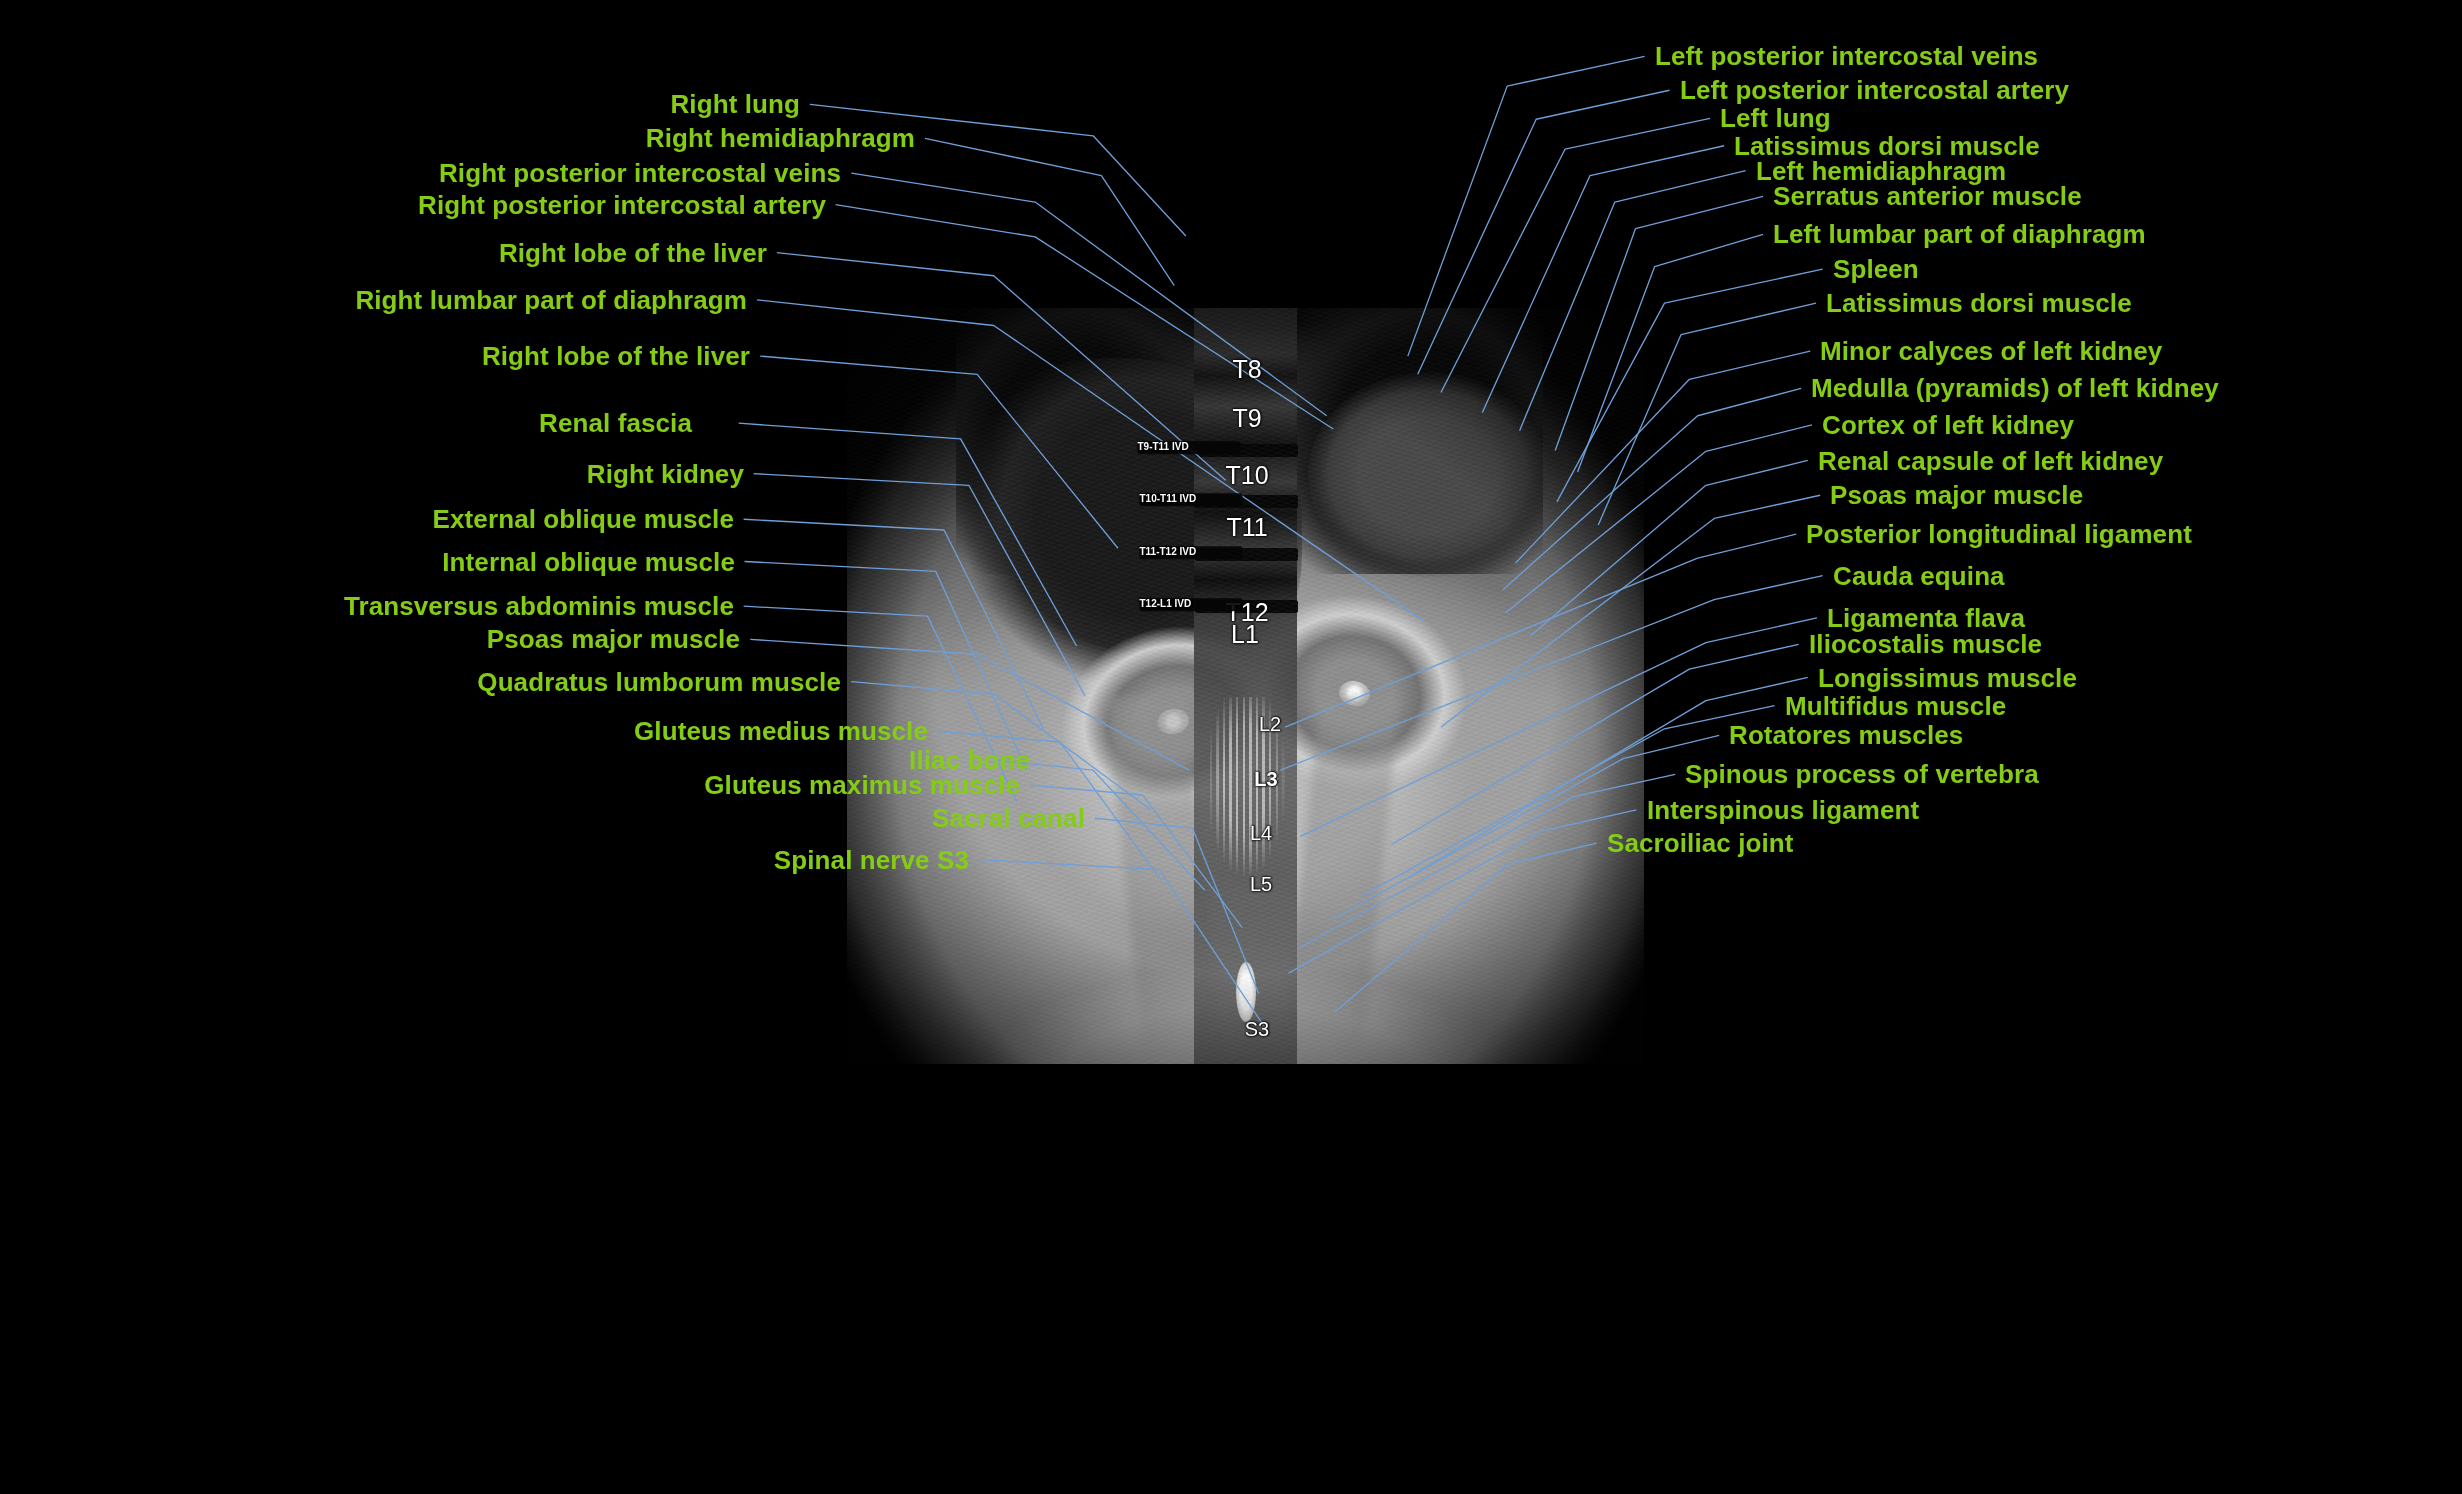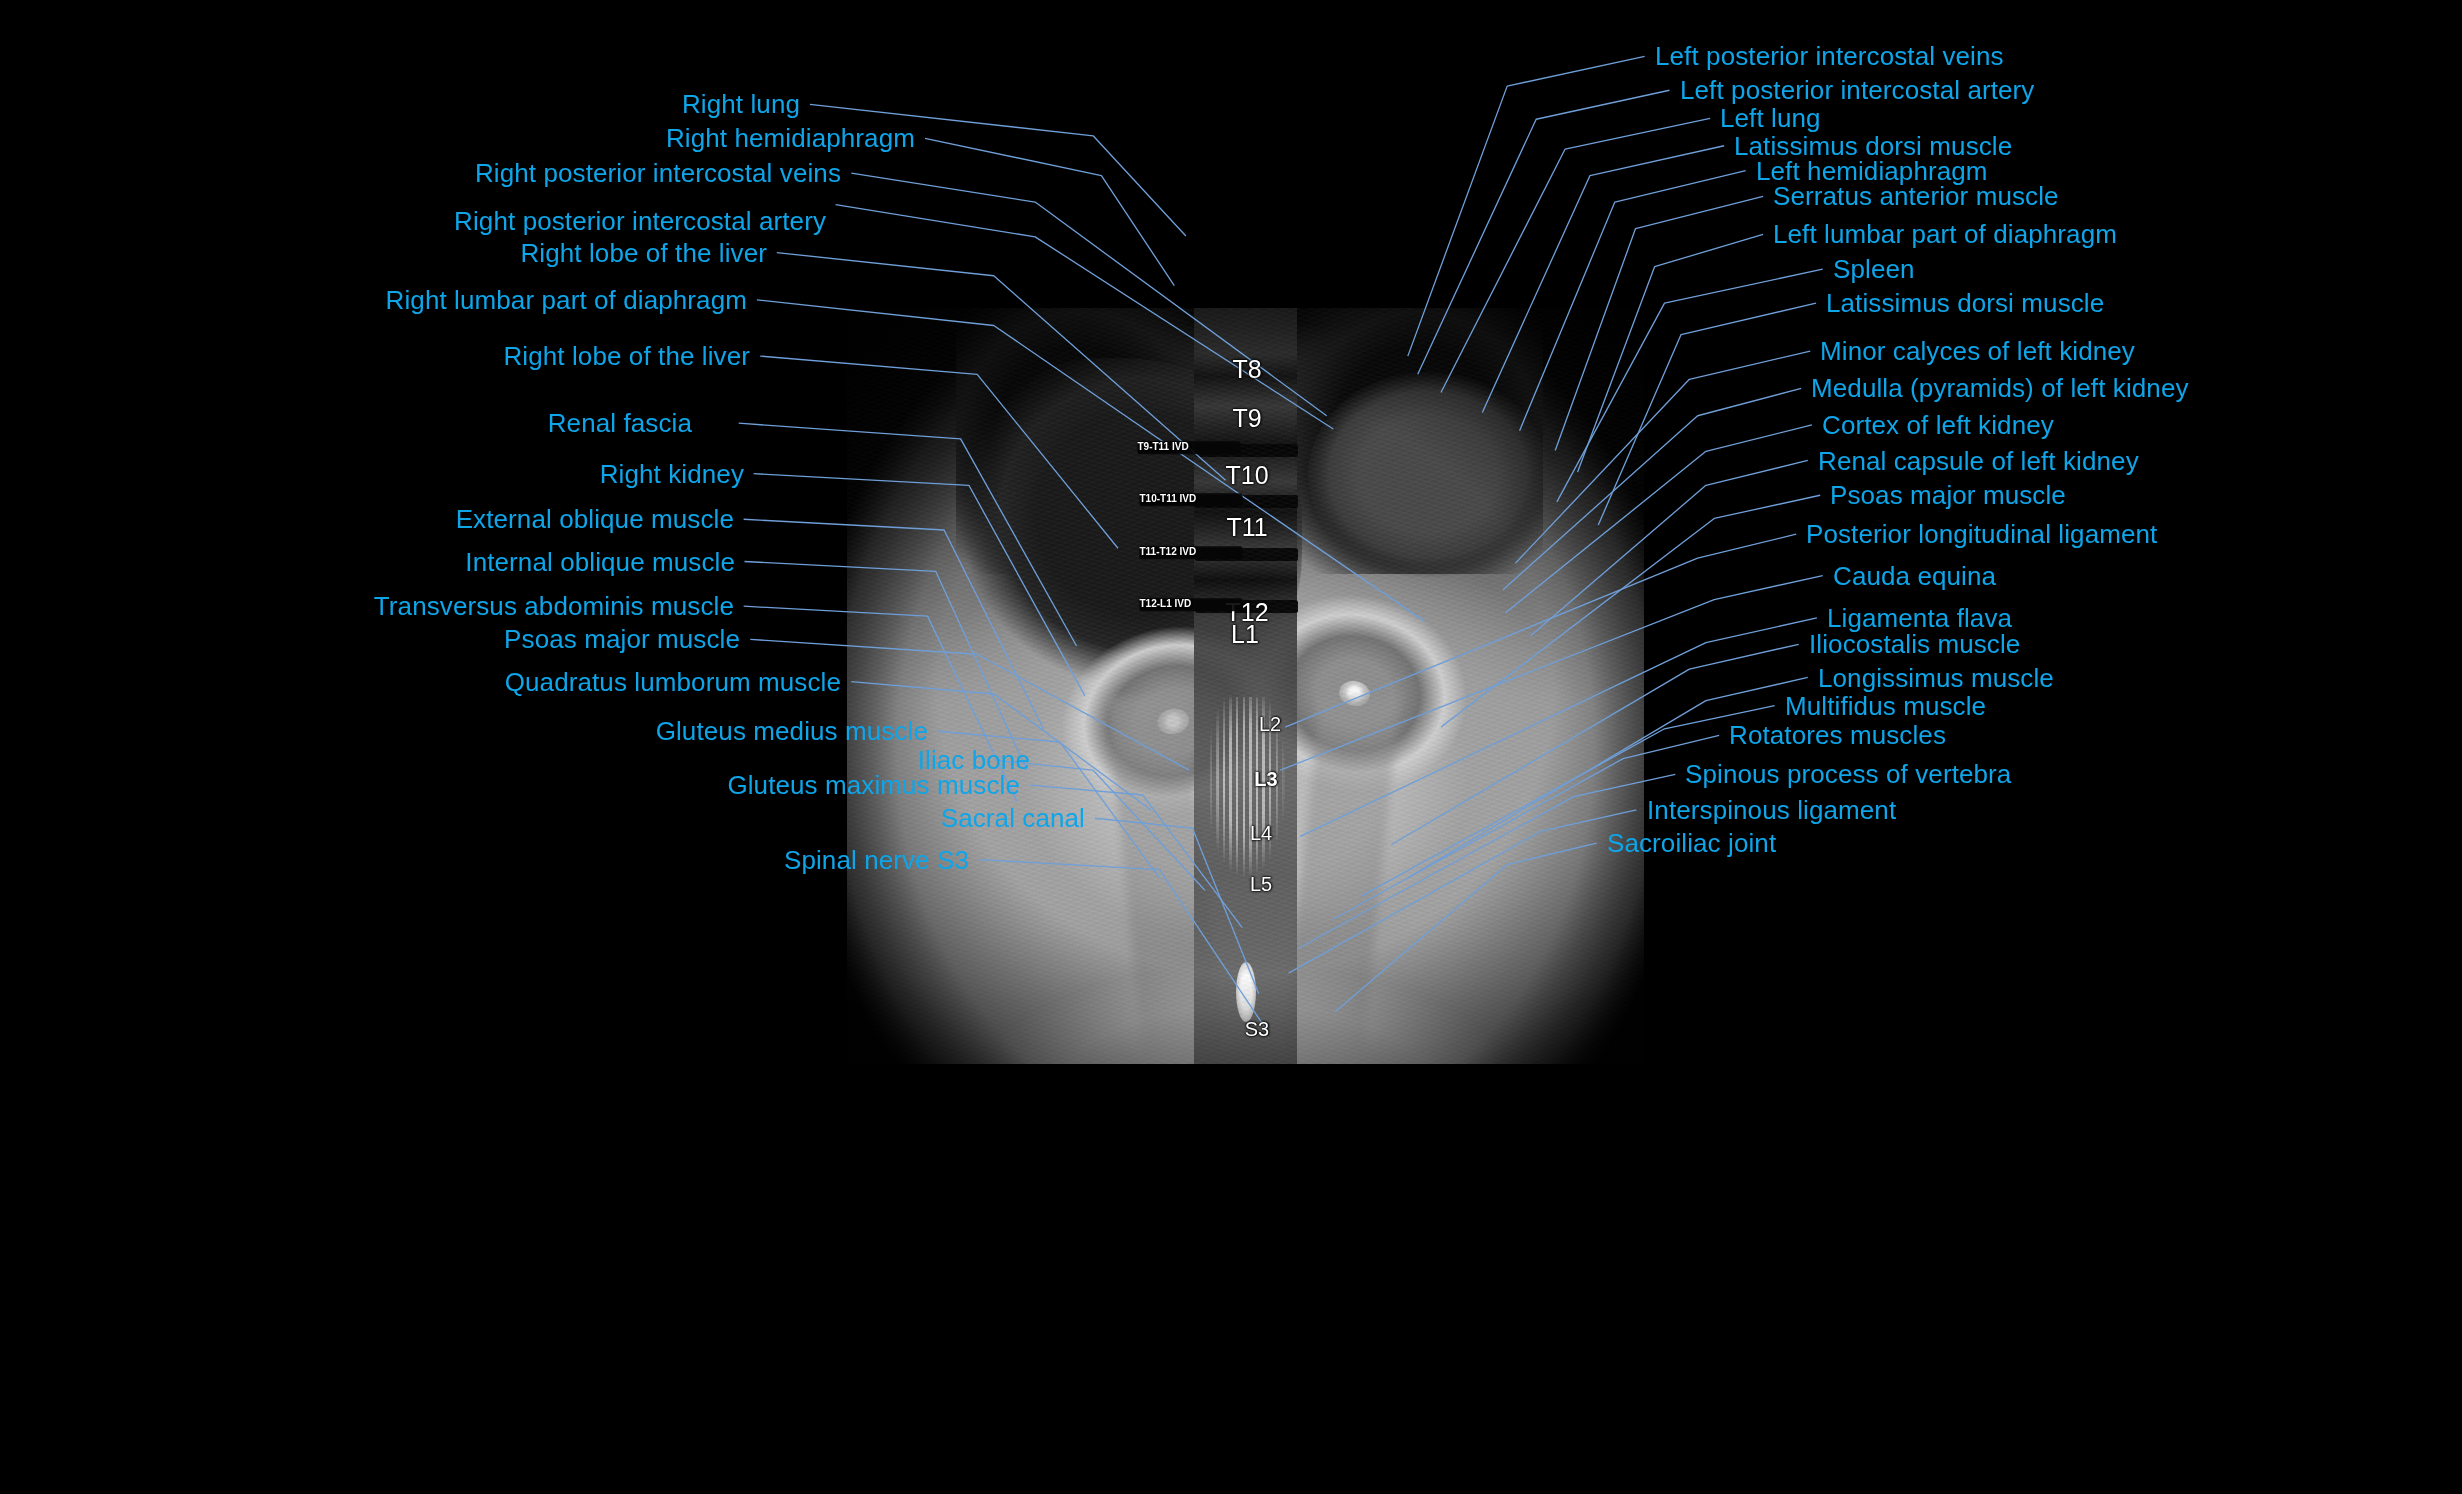--- a/index.html
+++ b/index.html
@@ -108,22 +108,22 @@
   }
   .vlabel.big{font-size:25px;}
   .vlabel.mid{font-size:20px;}
   .vlabel.ivd{font-size:10px;font-weight:700;}
 
   
   #leaders{position:absolute;left:0;top:0;width:2462px;height:1494px;z-index:15;pointer-events:none;}
 
   
   .anno{
-    position:absolute;z-index:25;color:#0ea5e9;white-space:nowrap;
-    font-size:26px;line-height:1;font-weight:400;letter-spacing:0.1px;
+    position:absolute;z-index:25;color:#84cc16;white-space:nowrap;
+    font-size:26px;line-height:1;font-weight:700;letter-spacing:0.1px;
   }
   .anno.l{transform:translate(-100%,-50%);}  
   .anno.r{transform:translate(0,-50%);}      
 </style>
 </head>
 <body>
 
 <div id="stage">
 
   <div id="mri-wrap">
@@ -212,21 +212,21 @@
       <div class="vlabel mid" style="left: 1266px; top: 779px; font-weight: bold;">L3</div>
       <div class="vlabel mid" style="left: 1261px; top: 833px;">L4</div>
       <div class="vlabel mid" style="left: 1261px; top: 884px;">L5</div>
       <div class="vlabel mid" style="left: 1257px; top: 1029px;">S3</div>
     </div>
 
   <div id="annos-left">
       <div class="anno l" style="left: 800px; top: 104px;">Right lung</div>
       <div class="anno l" style="left: 915px; top: 138px;">Right hemidiaphragm</div>
       <div class="anno l" style="left: 841px; top: 173px;">Right posterior intercostal veins</div>
-      <div class="anno l" style="left: 826px; top: 221px;">Right posterior intercostal artery</div>
+      <div class="anno l" style="left: 826px; top: 205px;">Right posterior intercostal artery</div>
       <div class="anno l" style="left: 767px; top: 253px;">Right lobe of the liver</div>
       <div class="anno l" style="left: 747px; top: 300px;">Right lumbar part of diaphragm</div>
       <div class="anno l" style="left: 750px; top: 356px;">Right lobe of the liver</div>
       <div class="anno l" style="left: 692px; top: 423px;">Renal fascia</div>
       <div class="anno l" style="left: 744px; top: 474px;">Right kidney</div>
       <div class="anno l" style="left: 734px; top: 519px;">External oblique muscle</div>
       <div class="anno l" style="left: 735px; top: 562px;">Internal oblique muscle</div>
       <div class="anno l" style="left: 734px; top: 606px;">Transversus abdominis muscle</div>
       <div class="anno l" style="left: 740px; top: 639px;">Psoas major muscle</div>
       <div class="anno l" style="left: 841px; top: 682px;">Quadratus lumborum muscle</div>

